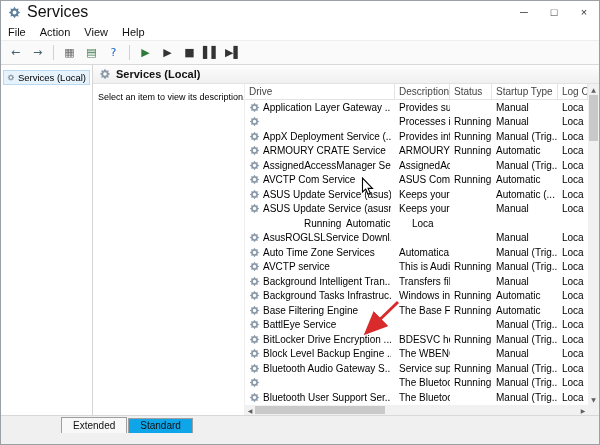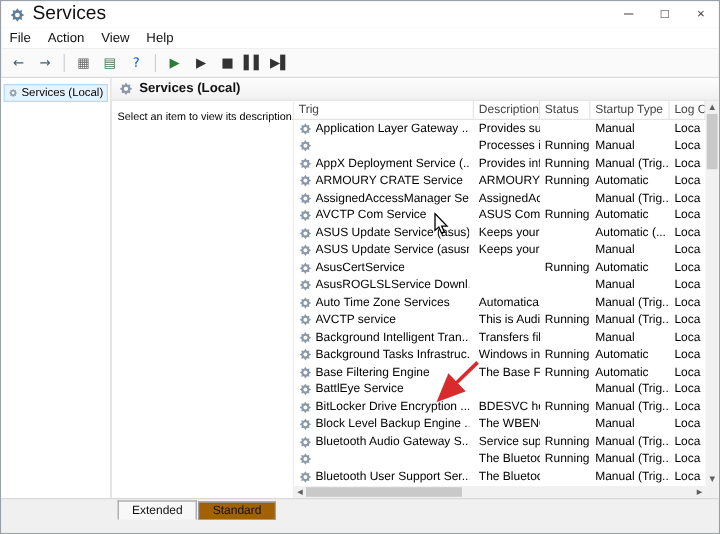--- a/index.html
+++ b/index.html
@@ -42,22 +42,22 @@
   .vscroll{position:absolute;top:0;right:0;bottom:10px;width:11px;background:#f1f1f1;display:flex;flex-direction:column;align-items:center;}
   .scroll-arrow{height:11px;width:11px;font-size:6px;color:#606060;display:flex;align-items:center;justify-content:center;flex:none;font-family:"DejaVu Sans",sans-serif;}
   .scroll-arrow.down{margin-top:auto;}
   .vthumb{width:9px;height:46px;background:#c9c9c9;flex:none;}
   .hscroll{position:absolute;left:0;right:11px;bottom:0;height:10px;background:#f1f1f1;display:flex;align-items:center;}
   .harrow{width:10px;height:10px;font-size:6px;color:#606060;display:flex;align-items:center;justify-content:center;flex:none;font-family:"DejaVu Sans",sans-serif;}
   .harrow.right{margin-left:auto;}
   .hthumb{width:130px;height:8px;background:#c9c9c9;flex:none;}
   .scroll-corner{position:absolute;right:0;bottom:0;width:11px;height:10px;background:#f1f1f1;}
   
-  .tabsbar{height:18px;background:#f0f0f0;border-top:1px solid #d8d8d8;display:flex;align-items:flex-end;padding-left:97px;box-sizing:border-box;}
-  .tab{font-size:10px;color:#111;padding:1px 11px 2px;border:1px solid #9f9f9f;border-bottom:none;background:#a16207;margin-right:1px;}
+  .tabsbar{height:18px;background:#f0f0f0;border-top:1px solid #d8d8d8;display:flex;align-items:flex-end;padding-left:60px;box-sizing:border-box;}
+  .tab{font-size:10px;color:#111;padding:1px 11px 2px;border:1px solid #9f9f9f;border-bottom:none;background:#0ea5e9;margin-right:1px;}
   .tab.active{background:#f8f8f8;padding-top:2px;}
   .statusbar{height:13px;background:#f0f0f0;}
   
   .red-arrow{position:absolute;left:350px;top:296px;pointer-events:none;}
   .mouse-cursor{position:absolute;left:360px;top:176px;pointer-events:none;}
 </style>
 </head>
 <body>
 
 <div class="window">
@@ -119,21 +119,21 @@
         <span>Services (Local)</span>
       </div>
 
       <div class="main-content">
         <div class="desc-pane">
           <span>Select an item to view its description.</span>
         </div>
 
         <div class="list-pane">
           <div class="col-headers">
-            <div class="col-h col-name">Trig</div>
+            <div class="col-h col-name">Drive</div>
             <div class="col-h col-desc">Description</div>
             <div class="col-h col-status">Status</div>
             <div class="col-h col-startup">Startup Type</div>
             <div class="col-h col-log">Log On As</div>
           </div>
 
           <div class="rows">
   <div class="svc-row">
     <div class="cell col-name">
       <span class="row-icon">
@@ -255,29 +255,20 @@
       </span>
       <span class="cell-text">ASUS Update Service (asusm)</span>
     </div>
     <div class="cell col-desc">Keeps your ...</div>
     <div class="cell col-status"></div>
     <div class="cell col-startup">Manual</div>
     <div class="cell col-log">Loca</div>
   </div>
 
   <div class="svc-row">
-    <div class="cell col-name">
-      <span class="row-icon">
-        <svg width="11" height="11" viewBox="0 0 16 16">
-                      <polygon points="15,8 12.3,9.8 12.9,12.9 9.8,12.3 8,15 6.2,12.3 3.1,12.9 3.7,9.8 1,8 3.7,6.2 3.1,3.1 6.2,3.7 8,1 9.8,3.7 12.9,3.1 12.3,6.2" fill="#8a99a8"></polygon>
-                      <circle cx="8" cy="8" r="2.4" fill="#fff"></circle>
-                    </svg>
-      </span>
-      <span class="cell-text">AsusCertService</span>
-    </div>
     <div class="cell col-desc"></div>
     <div class="cell col-status">Running</div>
     <div class="cell col-startup">Automatic</div>
     <div class="cell col-log">Loca</div>
   </div>
 
   <div class="svc-row">
     <div class="cell col-name">
       <span class="row-icon">
         <svg width="11" height="11" viewBox="0 0 16 16">

